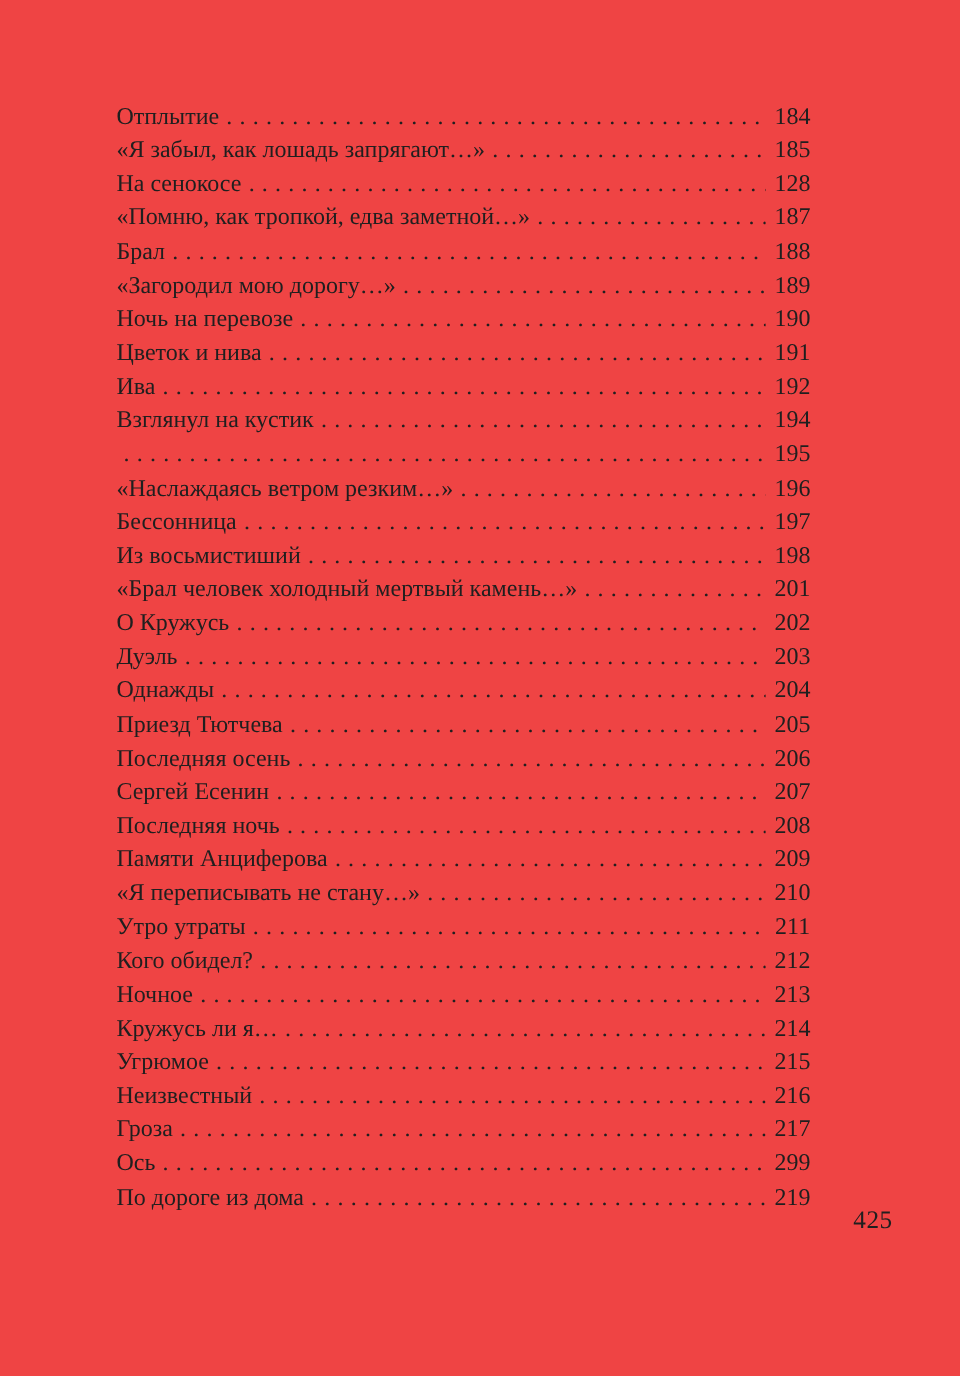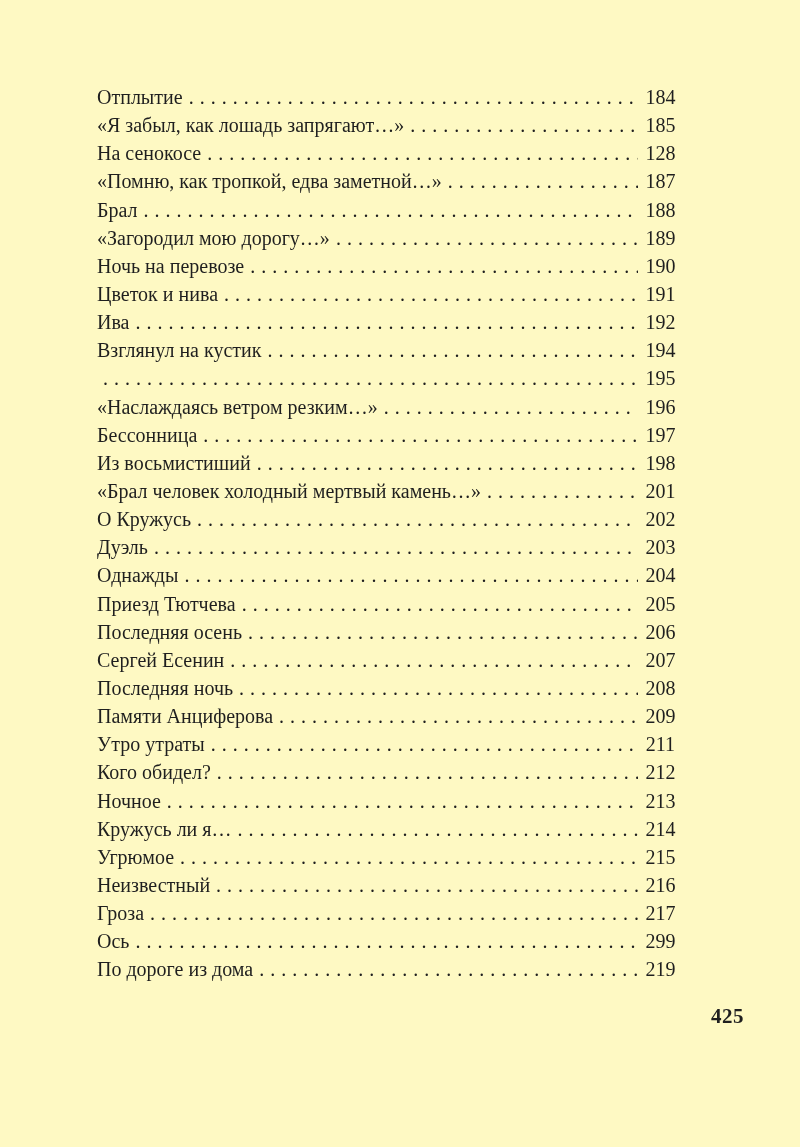--- a/index.html
+++ b/index.html
@@ -11,21 +11,21 @@
     height: 1147px;
     background: #fdfdfd;
     font-family: "Liberation Serif", "DejaVu Serif", serif;
     color: #1f1f1f;
     overflow: hidden;
   }
   .page {
     position: relative;
     width: 800px;
     height: 1147px;
-    background: #fef9c3;
+    background: #ef4444;
   }
   .toc {
     position: absolute;
     left: 97px;
     top: 83px;
     width: 582px;
   }
   .row {
     display: flex;
     align-items: baseline;
@@ -53,21 +53,21 @@
     min-width: 37px;
     text-align: center;
   }
   .folio {
     position: absolute;
     left: 694px;
     top: 1004px;
     width: 50px;
     text-align: right;
     font-size: 21px;
-    font-weight: bold;
+    font-weight: normal;
     letter-spacing: 0.5px;
   }
 </style>
 </head>
 <body>
 
 <div class="page">
   <div class="toc" id="toc-list">
   <div class="row">
     <span class="title">Отплытие</span>
@@ -200,20 +200,25 @@
     <span class="leader"></span>
     <span class="pagenum">208</span>
   </div>
 
   <div class="row">
     <span class="title">Памяти Анциферова</span>
     <span class="leader"></span>
     <span class="pagenum">209</span>
   </div>
 
+  <div class="row">
+    <span class="title">«Я переписывать не стану…»</span>
+    <span class="leader"></span>
+    <span class="pagenum">210</span>
+  </div>
 
   <div class="row">
     <span class="title">Утро утраты</span>
     <span class="leader"></span>
     <span class="pagenum">211</span>
   </div>
 
   <div class="row">
     <span class="title">Кого обидел?</span>
     <span class="leader"></span>

